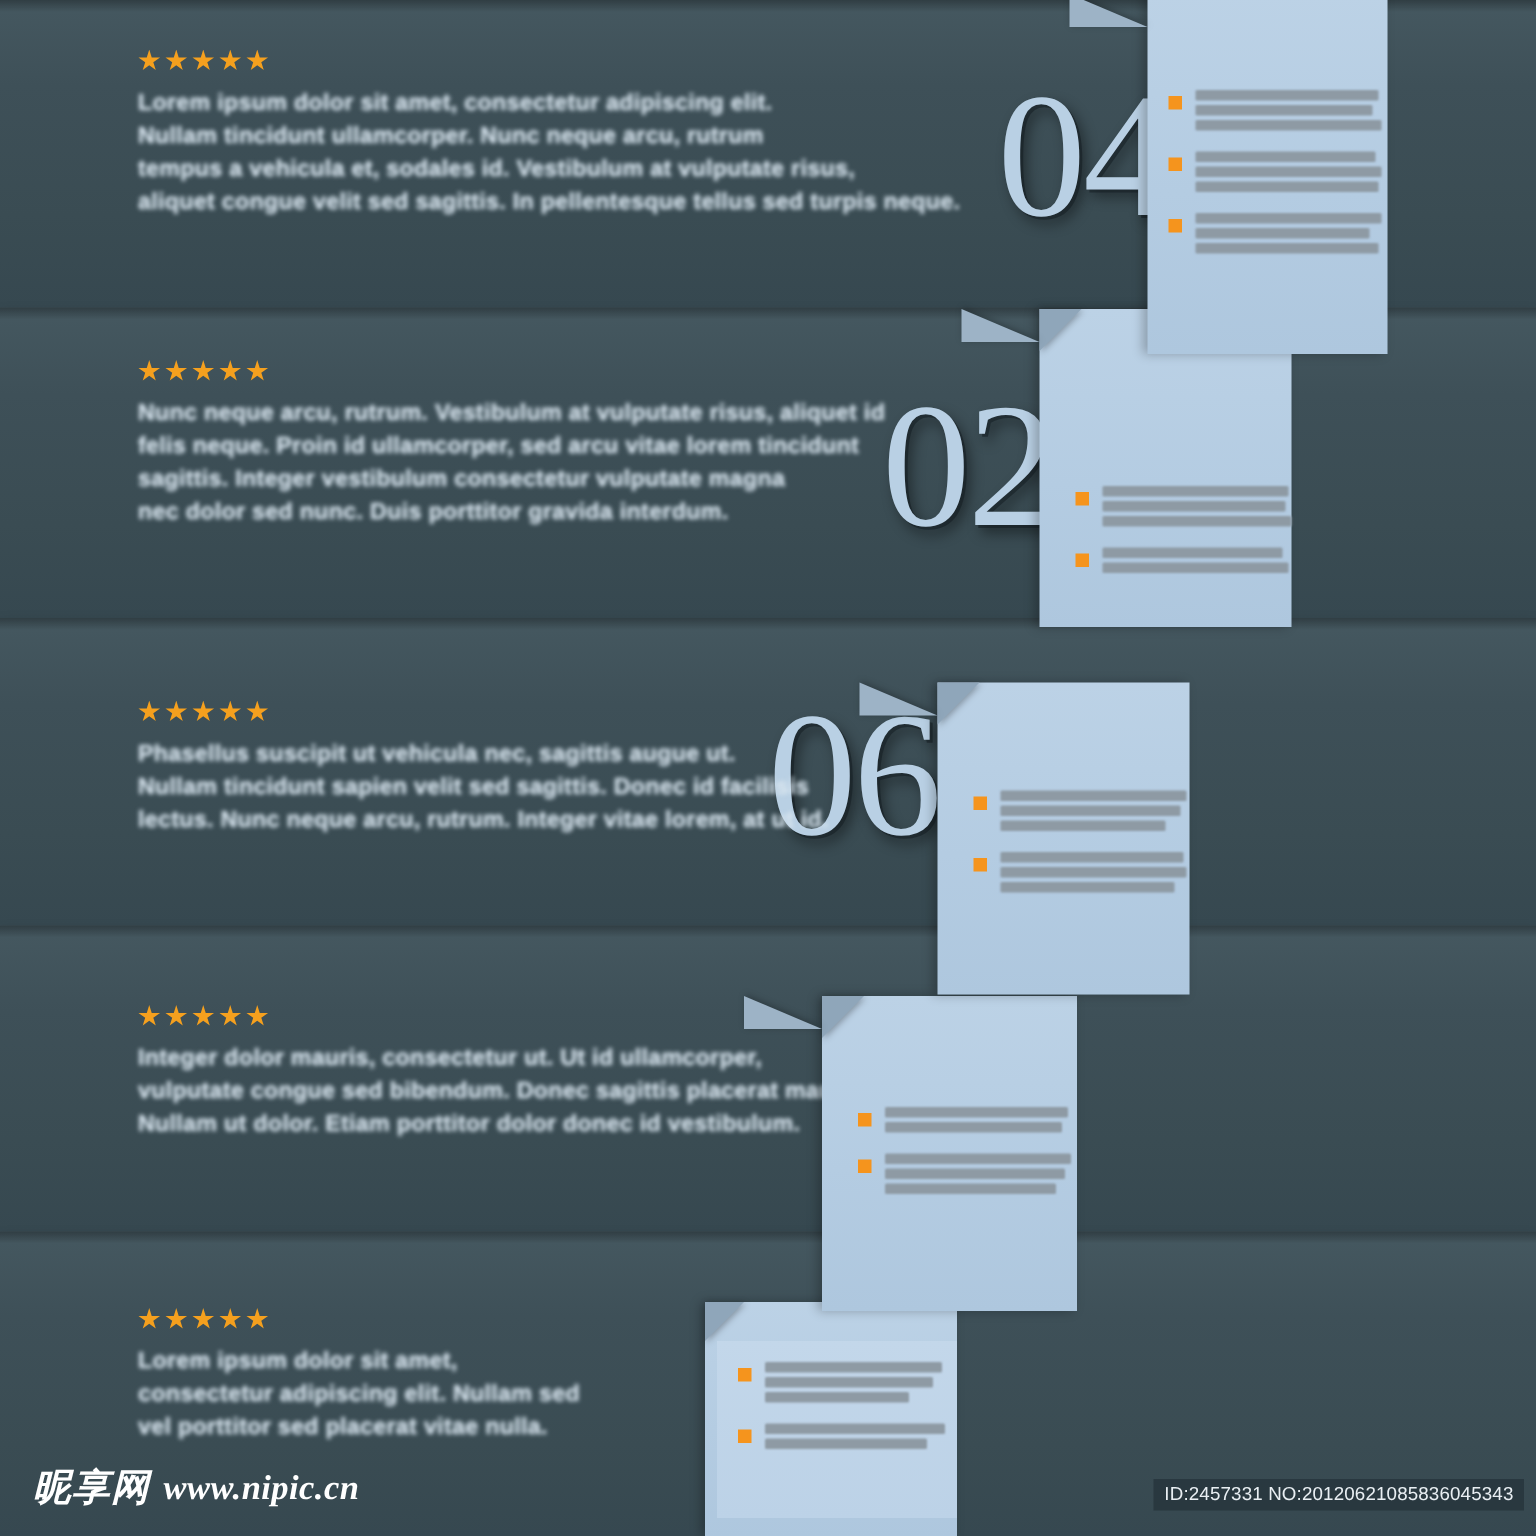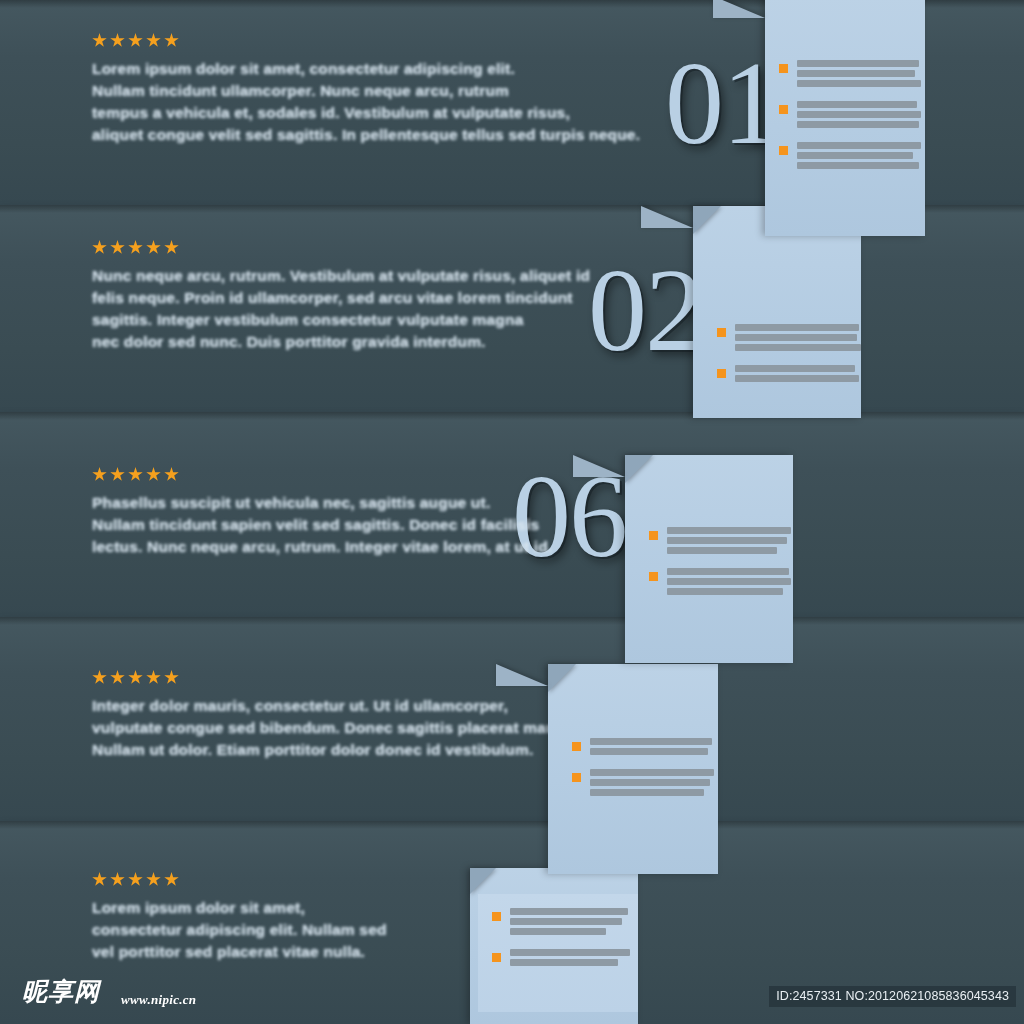--- a/index.html
+++ b/index.html
@@ -141,38 +141,37 @@
     border-radius: 1px;
     filter: blur(0.55px);
   }
 
   
   .wm-logo {
     position: absolute;
     left: 22px; bottom: 16px;
     z-index: 40;
     display: flex;
-    align-items: flex-end;
+    align-items: center;
     gap: 9px;
     color: #ffffff;
   }
   .wm-cn {
     font-family: "DejaVu Sans", sans-serif;
     font-size: 25px;
     font-weight: 700;
     letter-spacing: 1px;
     font-style: italic;
   }
   .wm-url {
     font-family: "Liberation Serif", serif;
     font-style: italic;
-    font-size: 13px;
+    font-size: 23px;
     font-weight: 700;
     letter-spacing: 0.3px;
-    margin-left: 12px;
   }
   .wm-id {
     position: absolute;
     right: 8px; bottom: 17px;
     z-index: 40;
     background: rgba(38,52,60,0.82);
     color: #e9eff3;
     font-family: "Liberation Sans", sans-serif;
     font-size: 12.5px;
     letter-spacing: 0.1px;
@@ -316,21 +315,21 @@
         <div class="bullet-sq"></div>
         <div class="bullet-lines">
           <div class="gline" style="width:124px;"></div>
           <div class="gline" style="width:116px;"></div>
           <div class="gline" style="width:122px;"></div>
         </div>
       </div>
     </div>
   </div>
 
-  <div class="numeral" style="left:665px; top:45px;">01</div>
+  <div class="numeral" style="left:665px; top:45px;">04</div>
   <div class="numeral" style="left:588px; top:252px;">02</div>
   <div class="numeral" style="left:512px; top:458px;">06</div>
 
   <div class="left-block" style="left:92px; top:33px;">
     <div class="stars">
       <div class="star"></div>
       <div class="star"></div>
       <div class="star"></div>
       <div class="star"></div>
       <div class="star"></div>

